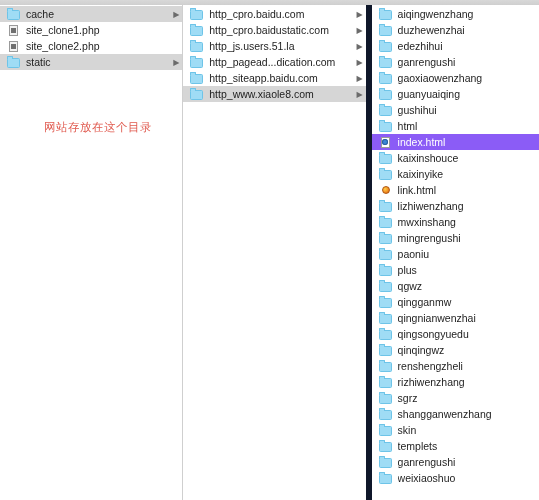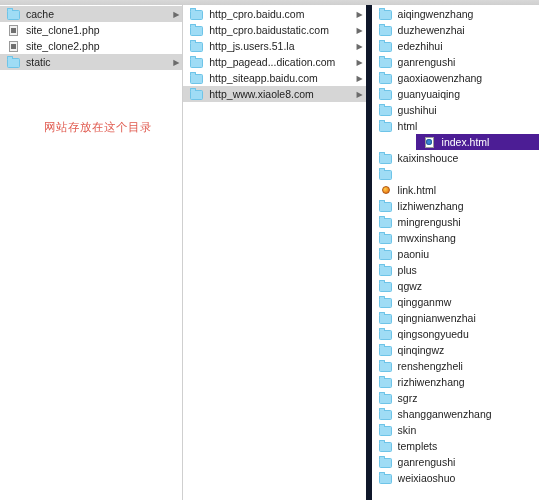--- a/index.html
+++ b/index.html
@@ -29,21 +29,21 @@
   .row{
     display:flex;align-items:center;
     height:16px;
     padding:0 3px 0 6px;
     font-size:10.5px;
     color:#1d1d1d;
     white-space:nowrap;
     box-sizing:border-box;
   }
   .row.sel-inactive{background:#d6d6d6;}
-  .row.sel-active{background:#4c1d95;color:#ffffff;margin-left:44px;}
+  .row.sel-active{background:#8b5cf6;color:#ffffff;}
 
   .ico{
     width:15px;height:13px;margin-right:5px;flex:0 0 15px;
     position:relative;
   }
 
   
   .ico.folder::before{
     content:"";position:absolute;left:1px;top:2px;
     width:13px;height:10px;border-radius:1.5px;
@@ -232,40 +232,41 @@
             <span class="label">index.html</span>
             <span class="chev"></span>
           </div>
           <div class="row">
             <span class="ico folder"></span>
             <span class="label">kaixinshouce</span>
             <span class="chev"></span>
           </div>
           <div class="row">
             <span class="ico folder"></span>
+            <span class="label">kaixinyike</span>
             <span class="chev"></span>
           </div>
           <div class="row">
             <span class="ico globe"></span>
             <span class="label">link.html</span>
             <span class="chev"></span>
           </div>
           <div class="row">
             <span class="ico folder"></span>
             <span class="label">lizhiwenzhang</span>
             <span class="chev"></span>
           </div>
           <div class="row">
             <span class="ico folder"></span>
+            <span class="label">mwxinshang</span>
+            <span class="chev"></span>
+          </div>
+          <div class="row">
+            <span class="ico folder"></span>
             <span class="label">mingrengushi</span>
-            <span class="chev"></span>
-          </div>
-          <div class="row">
-            <span class="ico folder"></span>
-            <span class="label">mwxinshang</span>
             <span class="chev"></span>
           </div>
           <div class="row">
             <span class="ico folder"></span>
             <span class="label">paoniu</span>
             <span class="chev"></span>
           </div>
           <div class="row">
             <span class="ico folder"></span>
             <span class="label">plus</span>

